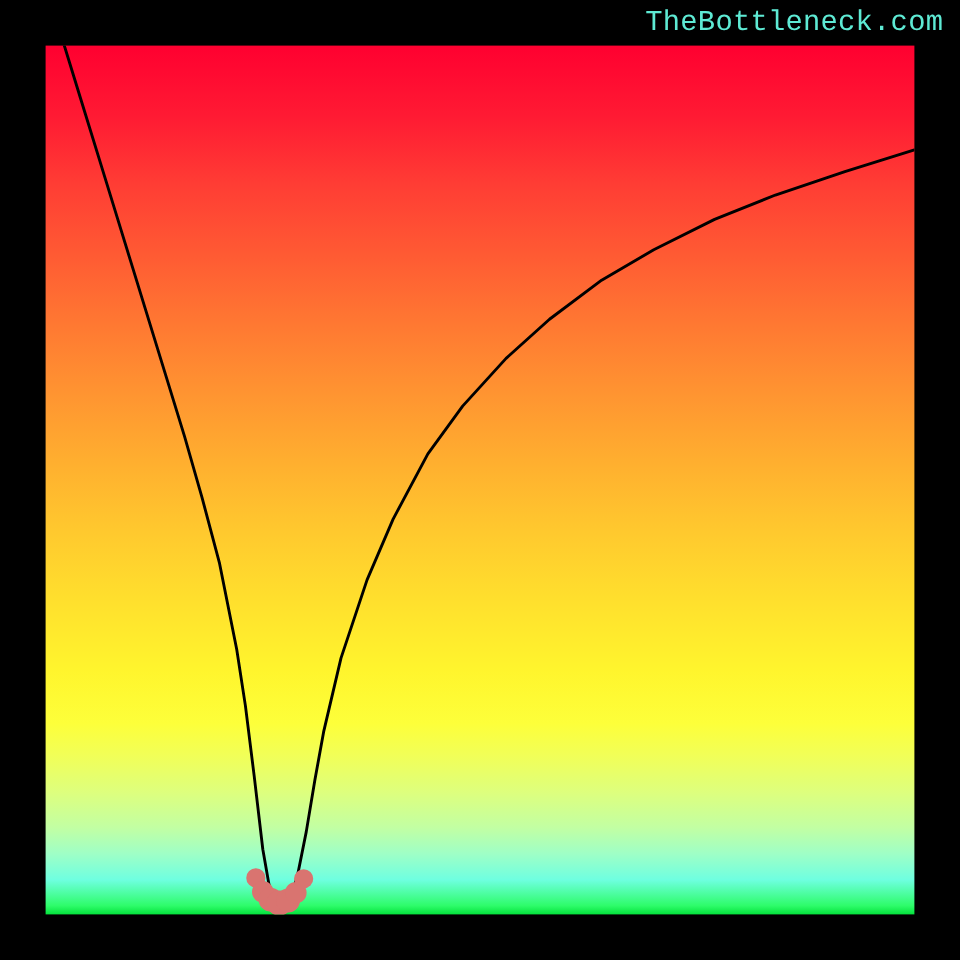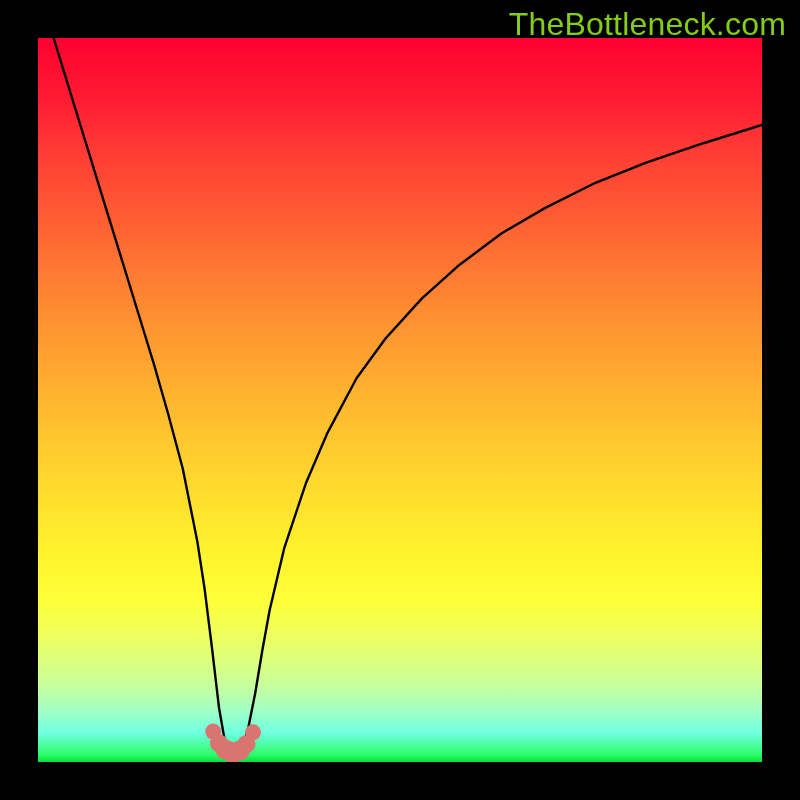--- a/index.html
+++ b/index.html
@@ -57,24 +57,25 @@
     position: absolute;
     left: 0;
     top: 0;
     width: 100%;
     height: 100%;
   }
   .watermark {
     position: absolute;
     top: 6px;
     right: 14px;
-    color: #84cc16;
-    font-size: 32px;
+    color: #5eead4;
+    font-size: 24px;
     letter-spacing: 0.2px;
     font-weight: 400;
+    font-family: Liberation Mono, monospace;
   }
 </style>
 </head>
 <body>
 
 <div class="frame">
 
   <div class="plot-area">
     <div class="gradient-bg"></div>
     <svg class="curve-svg" id="curve-svg" viewBox="0 0 724 724" preserveAspectRatio="none">

